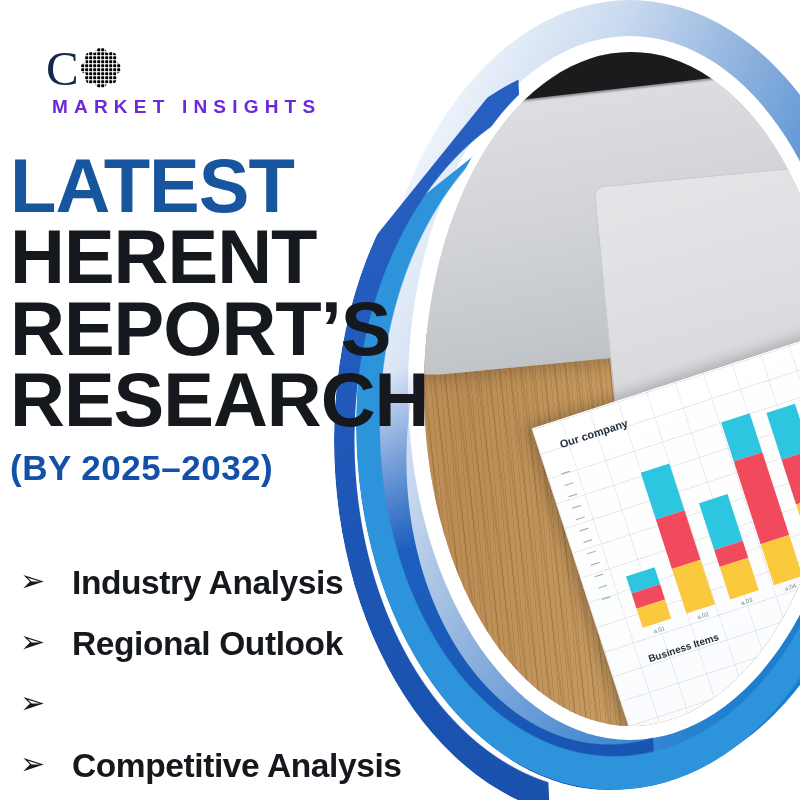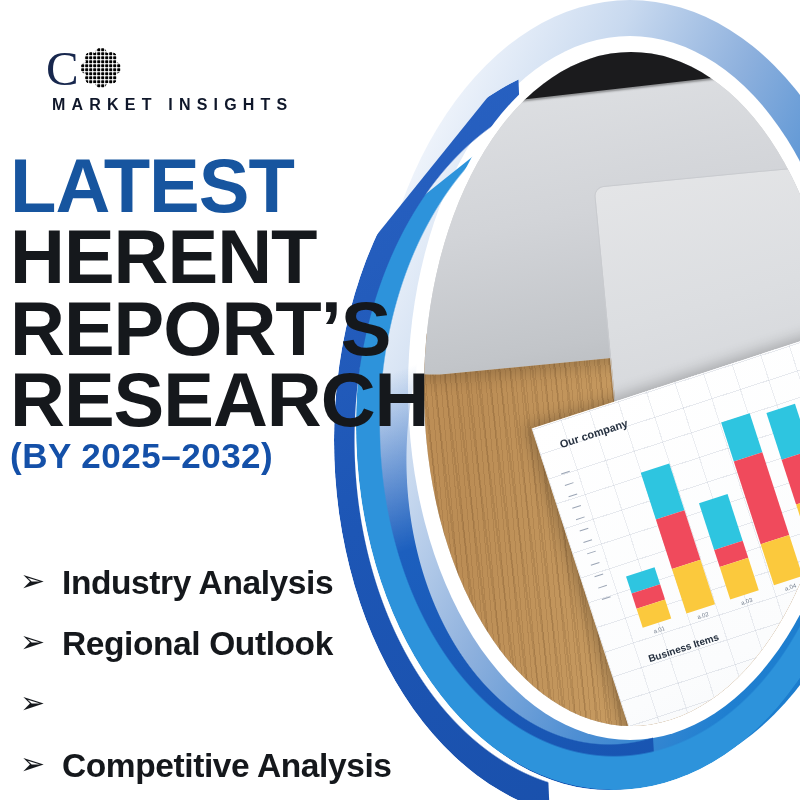--- a/index.html
+++ b/index.html
@@ -104,38 +104,38 @@
   .lines{position:absolute;left:44px;top:286px;width:350px;height:150px;}
 
   
   .content{position:absolute;left:0;top:0;width:500px;height:800px;}
 
   .logo{position:absolute;left:46px;top:42px;}
   .logo-row{display:flex;align-items:center;height:52px;}
   .logo-c,.logo-rest{font-family:"Liberation Serif",serif;font-size:49px;
      color:#17274d;letter-spacing:.5px;line-height:1;}
   .logo-mark{width:40px;height:40px;margin:0 1px 0 2px;position:relative;}
-  .logo-sub{margin-top:2px;font-size:16px;letter-spacing:6.2px;color:#0f172a;
+  .logo-sub{margin-top:2px;font-size:19px;letter-spacing:6.2px;color:#6d28d9;
      font-family:"Liberation Sans",sans-serif;font-weight:600;text-align:center;
      padding-left:6px;}
 
   .headline{position:absolute;left:10px;top:150px;width:470px;}
   .h-line{font-weight:800;letter-spacing:-1px;line-height:.94;
      font-family:"Liberation Sans",sans-serif;}
   .h1{font-size:76px;color:#17559f;}
   .h2,.h3,.h4{font-size:76px;color:#15181c;}
-  .years{font-size:35px;font-weight:800;color:#1450a8;
+  .years{margin-top:12px;font-size:35px;font-weight:800;color:#1450a8;
      letter-spacing:.5px;font-family:"Liberation Sans",sans-serif;}
 
   .bullets{position:absolute;left:20px;top:552px;width:490px;}
   .bullet{display:flex;align-items:center;height:61px;}
   .bl-arrow{width:42px;flex:none;font-size:30px;line-height:1;color:#15181c;
      transform:translateY(-2px);font-family:"DejaVu Sans",sans-serif;}
   .bl-text{font-size:33.5px;font-weight:800;color:#15181c;letter-spacing:-.4px;
-     font-family:"Liberation Sans",sans-serif;white-space:nowrap;}
+     font-family:"Liberation Sans",sans-serif;white-space:nowrap;margin-left:10px;}
 </style>
 </head>
 <body>
 
 <div class="poster">
 
   <div class="graphic">
 
     <div class="ring-outer"></div>
     <div class="ring-outer-mask"></div>

